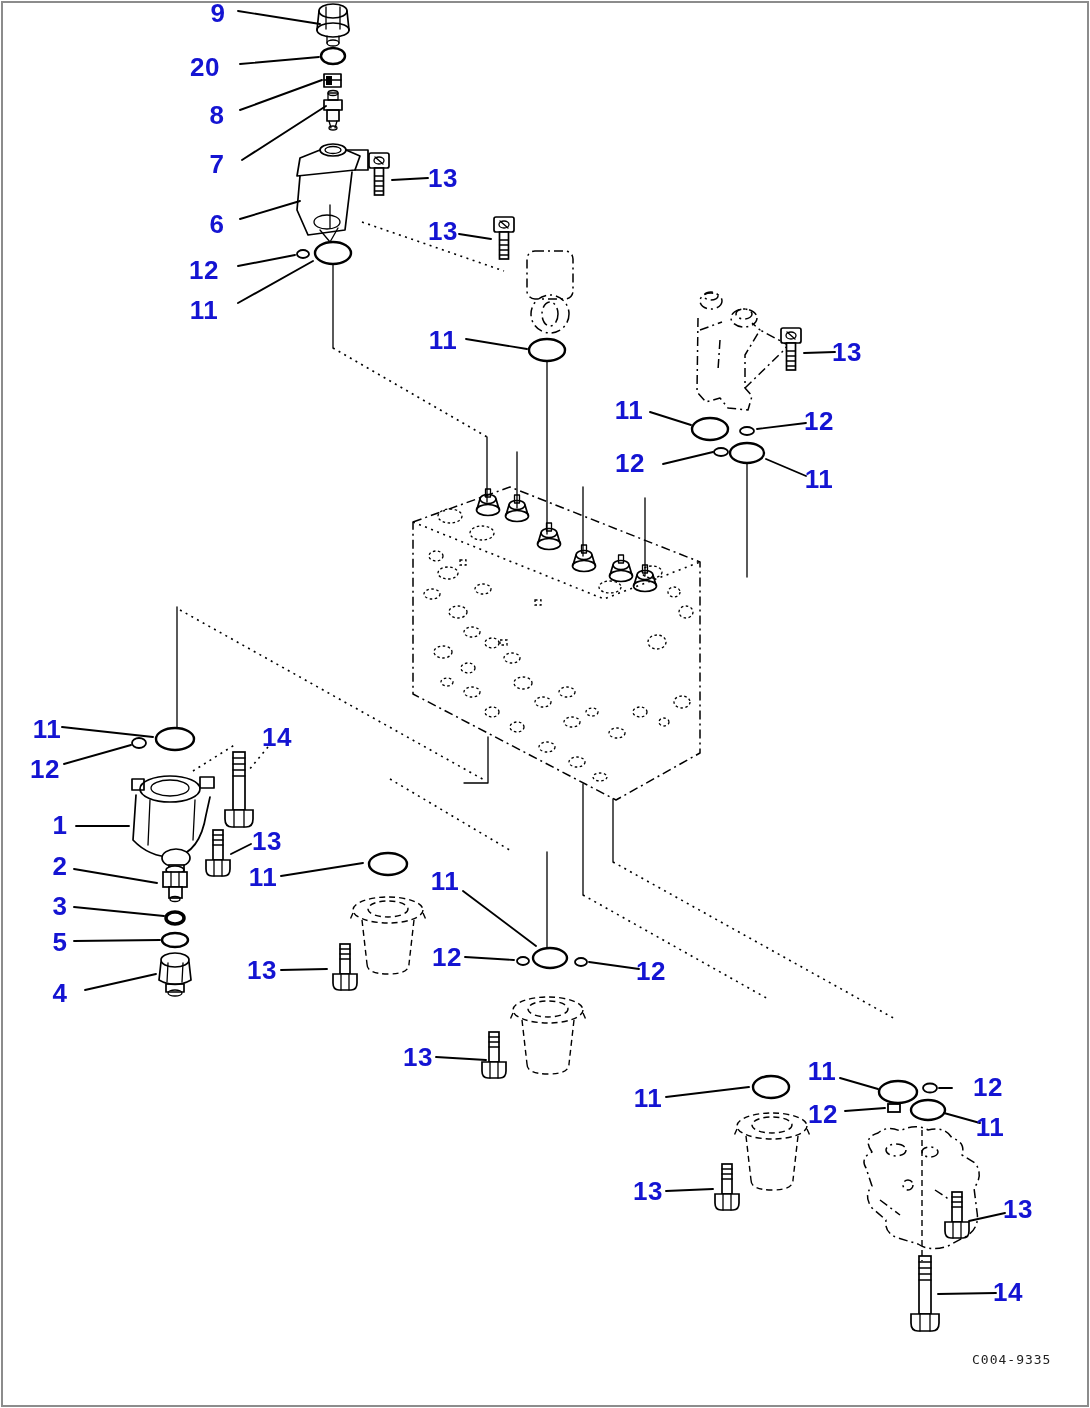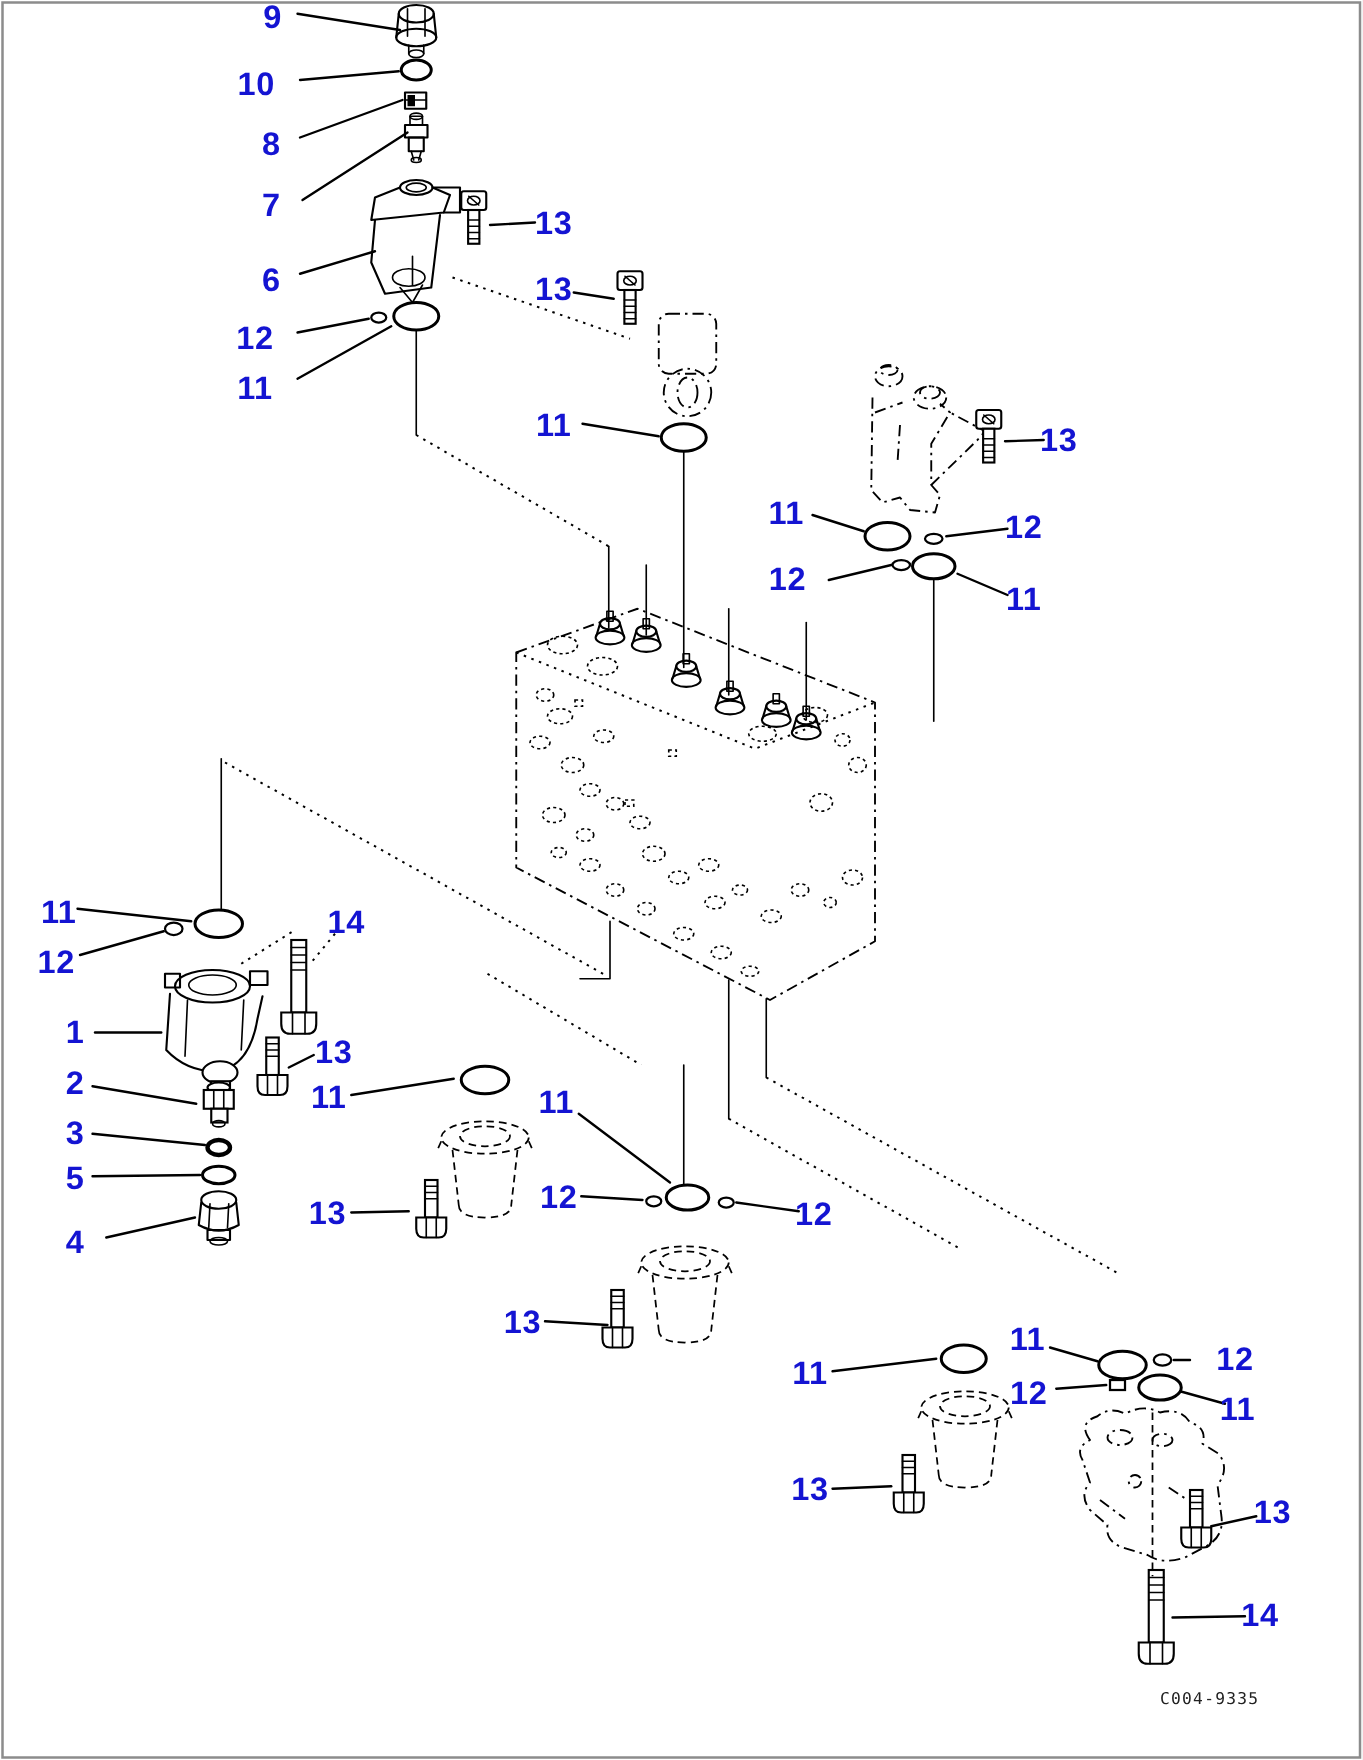--- a/index.html
+++ b/index.html
@@ -4,21 +4,21 @@
 <style>
   html,body{margin:0;padding:0;background:#e9e9e9;}
   .page{position:relative;width:1090px;height:1408px;background:#ffffff;
         font-family:"Liberation Sans",sans-serif;overflow:hidden;}
   .frame{position:absolute;left:1px;top:1px;right:1px;bottom:1px;
          border:2px solid #8c8c8c;pointer-events:none;}
   .art{position:absolute;left:0;top:0;}
   .callout{position:absolute;transform:translate(-50%,-50%);
            color:#1414d2;font-weight:bold;font-size:26px;line-height:1;
            letter-spacing:0.5px;white-space:nowrap;}
-  .footer-code{position:absolute;left:928px;top:1352px;
+  .footer-code{position:absolute;left:972px;top:1352px;
                font-family:"DejaVu Sans Mono",monospace;font-size:13px;
                letter-spacing:1px;color:#222;}
   
   .ln{fill:none;stroke:#000;stroke-width:1.7;stroke-linecap:round;stroke-linejoin:round;}
   .lnf{fill:#fff;stroke:#000;stroke-width:1.7;}
   .thin{stroke-width:1.3;}
   .lead{fill:none;stroke:#000;stroke-width:1.9;stroke-linecap:round;}
   .ghost{fill:none;stroke:#000;stroke-width:1.5;stroke-dasharray:9 4 2 4;stroke-linejoin:round;}
   .dots{fill:none;stroke:#000;stroke-width:1.6;stroke-dasharray:2 4.5;}
   .dash{fill:none;stroke:#000;stroke-width:1.4;stroke-dasharray:6 4;}
@@ -303,21 +303,21 @@
       <path class="ghost" d="M872,1152 Q862,1138 878,1133 Q888,1125 900,1131 Q915,1123 928,1130 Q945,1126 952,1138 Q966,1142 962,1155 L975,1163 Q984,1175 974,1188 L977,1212 Q980,1230 963,1238 L948,1246 Q930,1252 918,1244 L898,1238 Q884,1233 886,1220 L872,1208 Q863,1196 872,1186 L866,1168 Q860,1158 872,1152 Z"></path>
       <ellipse cx="896" cy="1150" rx="10" ry="6" class="ghost"></ellipse>
       <ellipse cx="930" cy="1152" rx="8" ry="5" class="ghost"></ellipse>
       <circle cx="908" cy="1185" r="5" class="ghost"></circle>
       <path class="ghost" d="M880,1200 L900,1215 M935,1190 L950,1200"></path>
       <line x1="922" y1="1130" x2="922" y2="1261" class="dash"></line>
     </g>
   </svg>
 
   <span class="callout" style="left:218px;top:13px">9</span>
-  <span class="callout" style="left:205px;top:67px">10</span>
+  <span class="callout" style="left:205px;top:67px">20</span>
   <span class="callout" style="left:217px;top:115px">8</span>
   <span class="callout" style="left:217px;top:164px">7</span>
   <span class="callout" style="left:217px;top:224px">6</span>
   <span class="callout" style="left:443px;top:178px">13</span>
   <span class="callout" style="left:443px;top:231px">13</span>
   <span class="callout" style="left:204px;top:270px">12</span>
   <span class="callout" style="left:204px;top:310px">11</span>
   <span class="callout" style="left:443px;top:340px">11</span>
   <span class="callout" style="left:847px;top:352px">13</span>
   <span class="callout" style="left:629px;top:410px">11</span>

